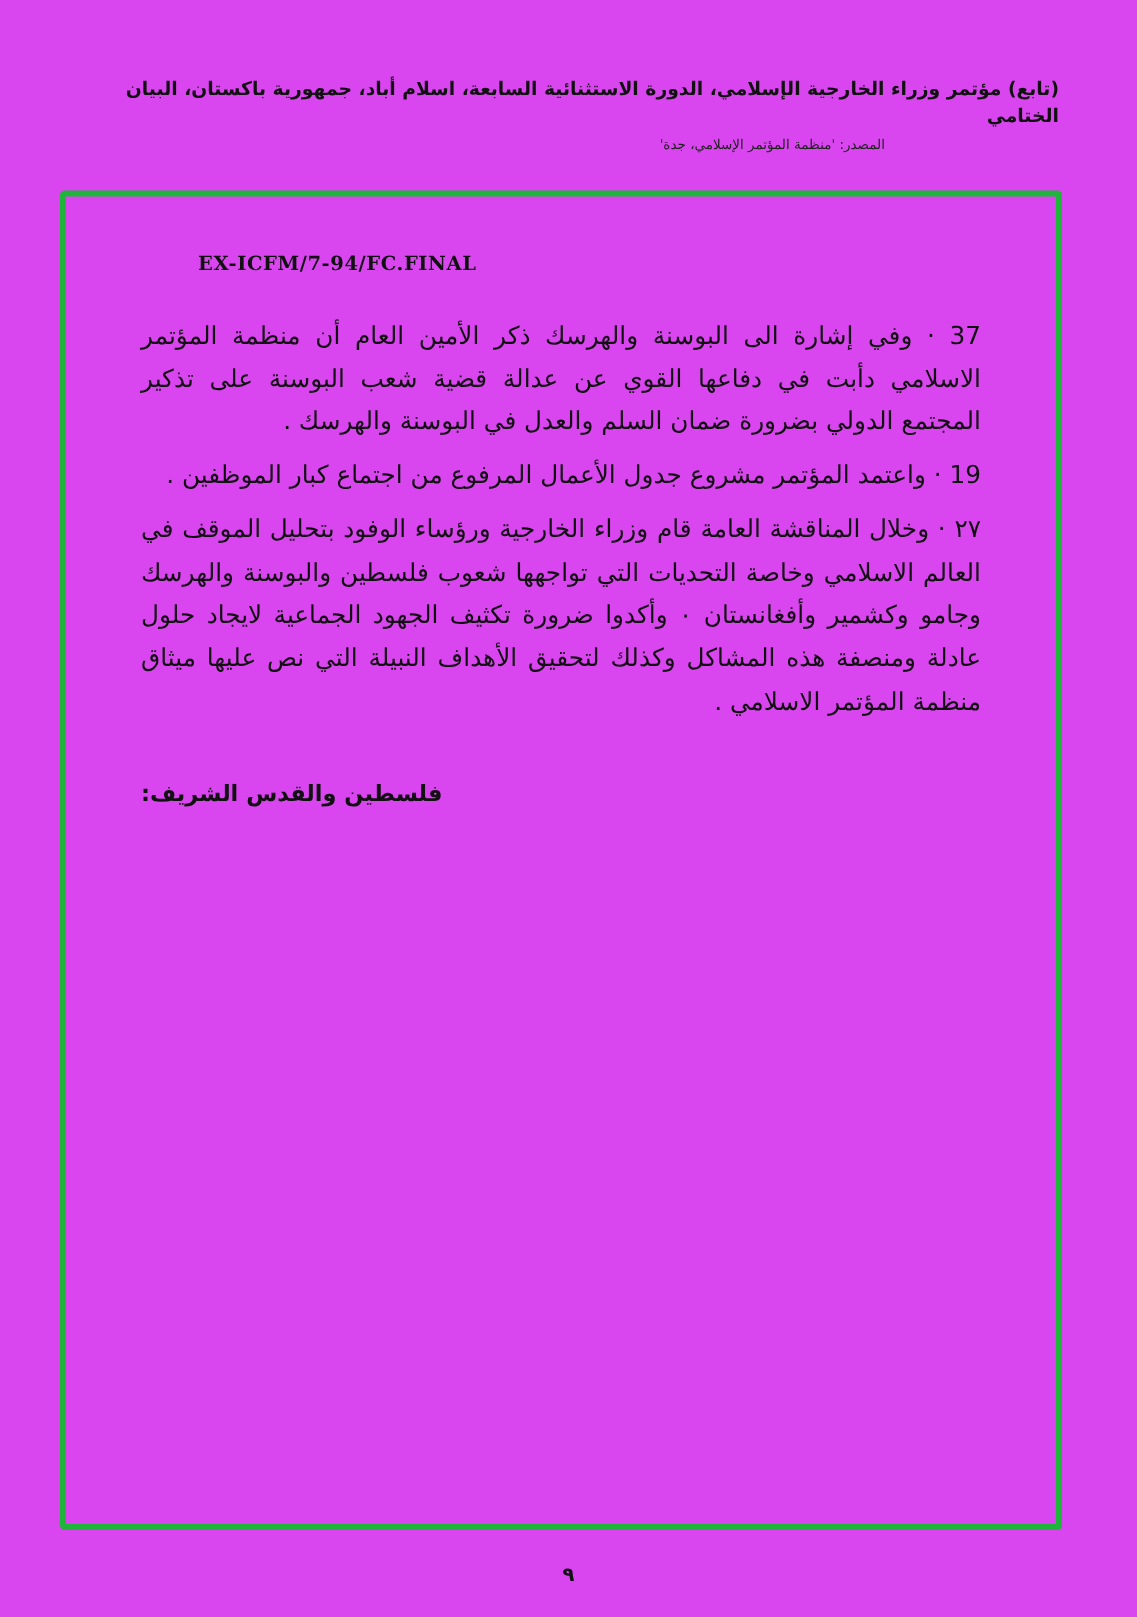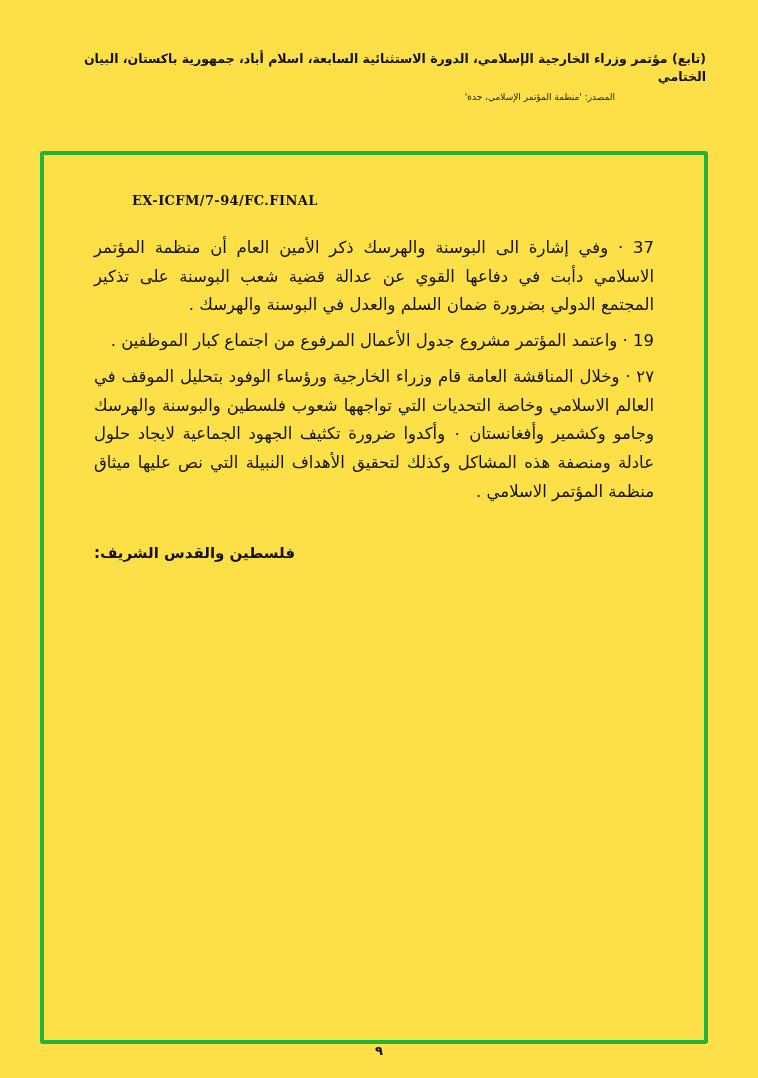--- a/index.html
+++ b/index.html
@@ -1,20 +1,20 @@
 <!DOCTYPE html>
 <html><head>
 <meta charset="utf-8">
 <style>
   html, body { margin: 0; padding: 0; background: #ffffff; }
   .page {
     position: relative;
     width: 758px;
     height: 1078px;
-    background: #fde047;
+    background: #d946ef;
     font-family: "DejaVu Sans", sans-serif;
     color: #111111;
     overflow: hidden;
   }
   .header {
     position: absolute;
     top: 50px;
     left: 40px;
     right: 52px;
     direction: rtl;
@@ -23,21 +23,21 @@
   .header-line1 {
     font-size: 12.5px;
     font-weight: bold;
     letter-spacing: 0.1px;
     line-height: 1.4;
   }
   .header-line2 {
     font-size: 9px;
     margin-top: 7px;
     padding-left: 0;
-    margin-right: 91px;
+    margin-right: 116px;
     color: #222222;
   }
   .content-box {
     position: absolute;
     top: 127px;
     left: 40px;
     width: 668px;
     height: 893px;
     box-sizing: border-box;
     border: 4px solid #1eb53a;
@@ -84,21 +84,21 @@
 </head>
 <body>
 
 <div class="page">
 
   <div class="header">
     <div class="header-line1">(تابع) مؤتمر وزراء الخارجية الإسلامي، الدورة الاستثنائية السابعة، اسلام أباد، جمهورية باكستان، البيان الختامي</div>
     <div class="header-line2">المصدر: 'منظمة المؤتمر الإسلامي، جدة'</div>
   </div>
 
-  <div class="content-box" style="border-color: rgb(30, 181, 58); margin-top: 24px;">
+  <div class="content-box" style="border-color: rgb(30, 181, 58);">
     <div class="doc-ref">EX-ICFM/7-94/FC.FINAL</div>
 
     <div class="body-text">
       <p>37 ·  وفي إشارة الى البوسنة والهرسك ذكر الأمين العام أن منظمة المؤتمر الاسلامي دأبت في دفاعها القوي عن عدالة قضية شعب البوسنة على تذكير المجتمع الدولي بضرورة ضمان السلم والعدل في البوسنة والهرسك .</p>
       <p>19 ·  واعتمد المؤتمر مشروع جدول الأعمال المرفوع من اجتماع كبار الموظفين .</p>
       <p>٢٧ ·  وخلال المناقشة العامة قام وزراء الخارجية ورؤساء الوفود بتحليل الموقف في العالم الاسلامي وخاصة التحديات التي تواجهها شعوب فلسطين والبوسنة والهرسك وجامو وكشمير وأفغانستان ٠ وأكدوا ضرورة تكثيف الجهود الجماعية لايجاد حلول عادلة ومنصفة هذه المشاكل وكذلك لتحقيق الأهداف النبيلة التي نص عليها ميثاق منظمة المؤتمر الاسلامي .</p>
 
       <div class="section-heading">فلسطين والقدس الشريف:</div>
 
     </div>

